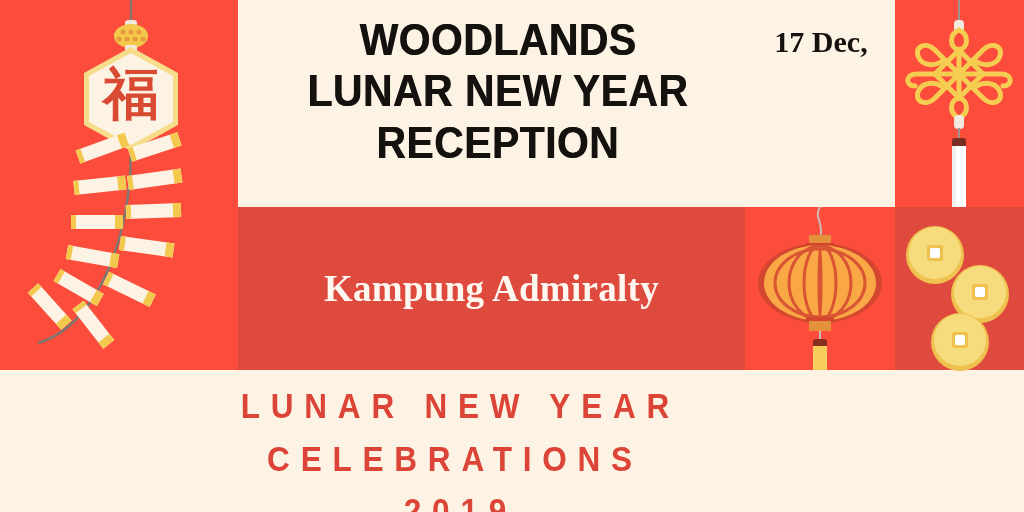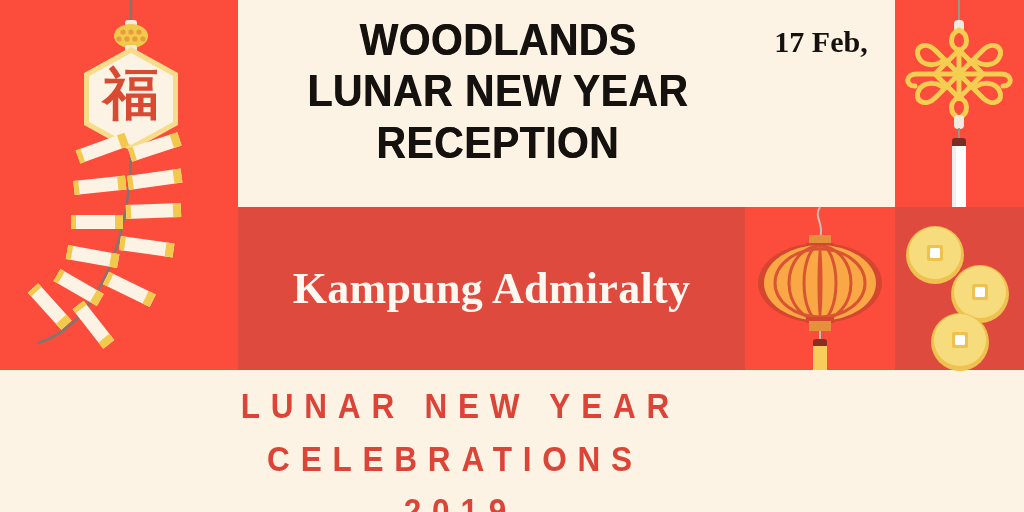--- a/index.html
+++ b/index.html
@@ -44,21 +44,21 @@
     font-size:30px;
     line-height:1.32;
   }
 
   .venue-text{
     position:absolute;left:238px;top:207px;width:507px;height:163px;
     display:flex;align-items:center;justify-content:center;
     color:#FFF8F0;
     font-family:"Liberation Serif","DejaVu Serif",serif;
     font-weight:700;
-    font-size:44px;
+    font-size:37px;
     letter-spacing:0.3px;
   }
 
   .footer-block{
     position:absolute;left:0;top:380px;width:910px;
     text-align:center;
   }
   .footer-line{
     color:#DB4437;
     font-family:"Liberation Sans Narrow","Liberation Sans",sans-serif;
@@ -185,21 +185,21 @@
     </svg>
   </div>
 
   <div class="title-block">
     <div class="title-line">WOODLANDS</div>
     <div class="title-line">LUNAR NEW YEAR</div>
     <div class="title-line">RECEPTION</div>
   </div>
 
   <div class="date-block">
-    <div>17 Feb,</div>
+    <div>17 Dec,</div>
   </div>
 
   <div class="venue-text">Kampung Admiralty</div>
 
   <div class="knot-wrap">
     <svg width="129" height="207" viewBox="0 0 129 207">
       <path d="M64 0 L64 22" stroke="#9B938D" stroke-width="2" fill="none"></path>
       <rect x="59" y="20" width="10" height="12" rx="4" fill="#F3EADF"></rect>
       <g stroke="#F5CE51" stroke-width="5" fill="none" stroke-linecap="round">
         <path d="M64 30 C 54 34, 54 48, 64 50 C 74 48, 74 34, 64 30 Z"></path>

